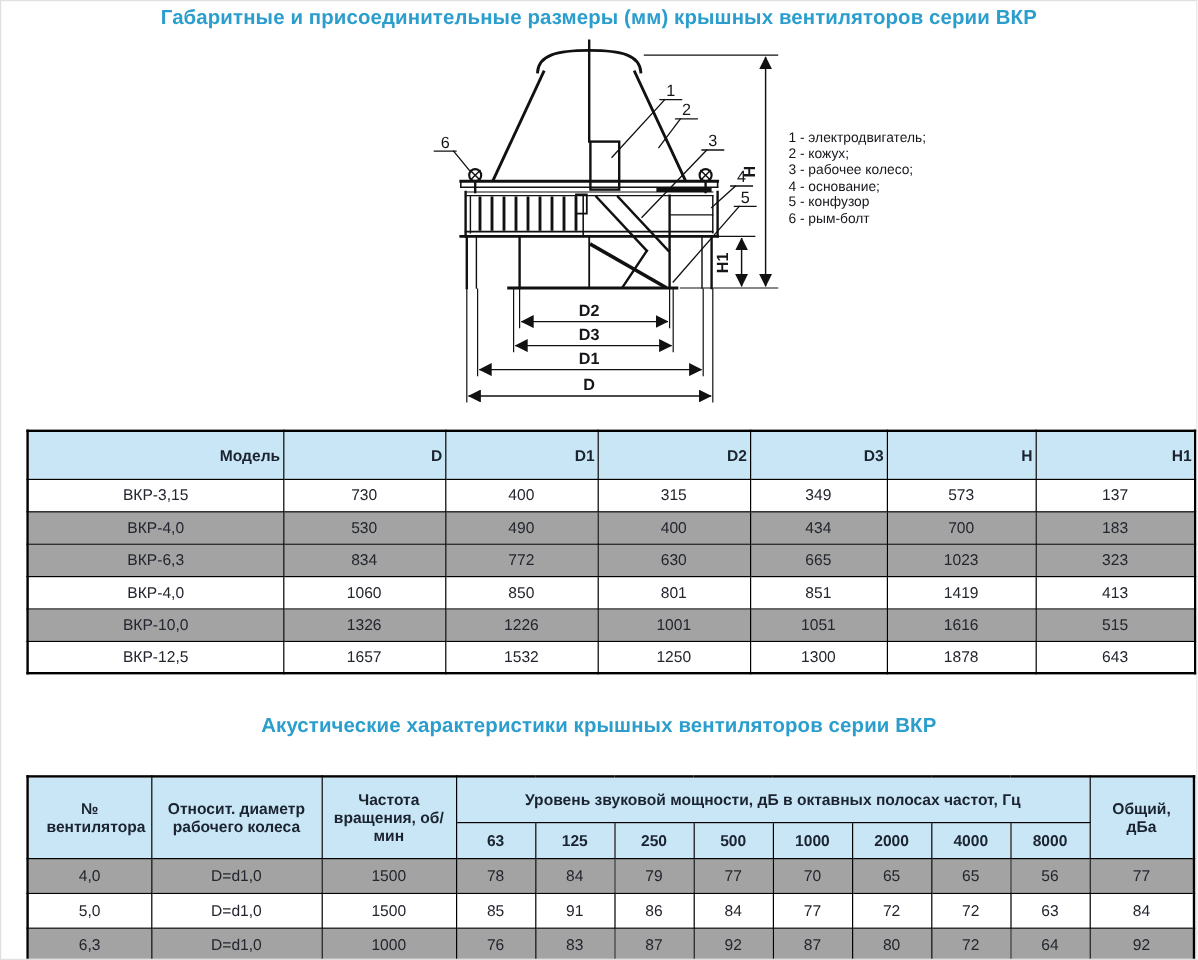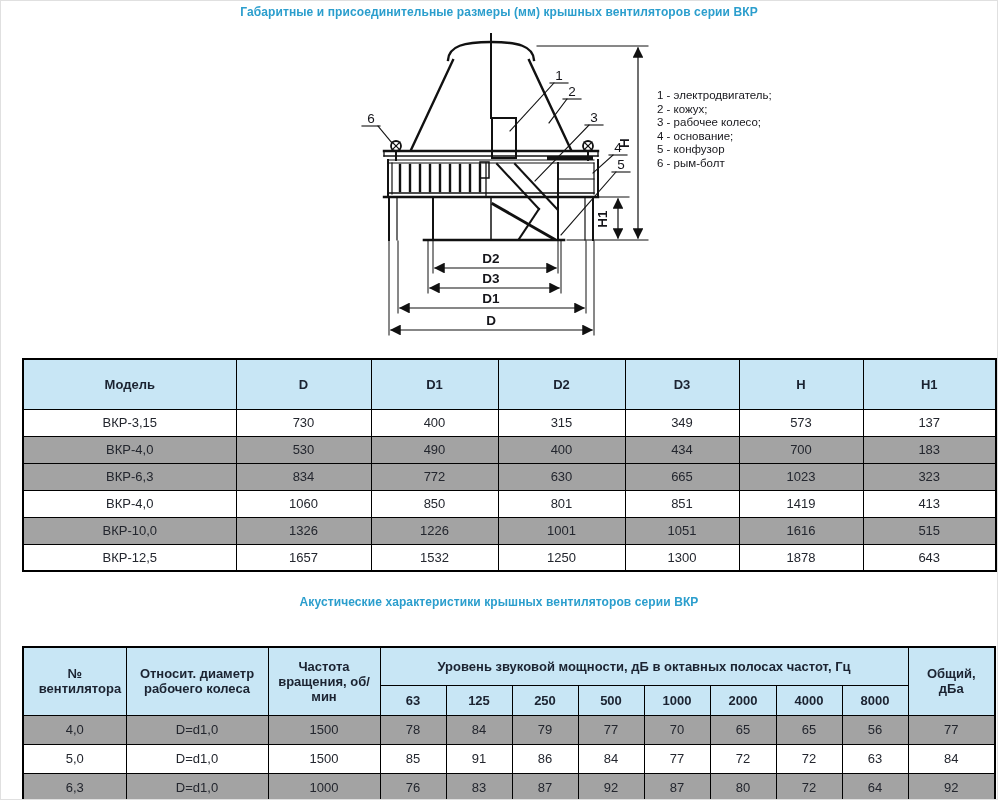--- a/index.html
+++ b/index.html
@@ -4,37 +4,37 @@
 <style>
   * { margin:0; padding:0; box-sizing:border-box; }
   html,body { background:#ffffff; }
   .page {
     position:relative; width:998px; height:800px; overflow:hidden;
     background:#ffffff; border:1px solid #e0e0e0;
     font-family:"Liberation Sans","DejaVu Sans",sans-serif; color:#20232b;
   }
   .title {
     position:absolute; left:0; width:100%; text-align:center;
-    font-size:12px; font-weight:bold; color:#2b9ecd; letter-spacing:0.1px;
+    font-size:17px; font-weight:bold; color:#2b9ecd; letter-spacing:0.1px;
   }
   .title1 { top:4px; }
   .title2 { top:594px; }
 
   .diagram-svg { position:absolute; left:0; top:0; }
 
-  .legend { position:absolute; left:656px; top:88px; font-size:11.5px; line-height:13.6px; color:#17171c; white-space:nowrap; }
+  .legend { position:absolute; left:656px; top:108px; font-size:11.5px; line-height:13.6px; color:#17171c; white-space:nowrap; }
 
   table { position:absolute; border-collapse:collapse; table-layout:fixed; background:#fff; border:2px solid #000; }
   th,td { border:1px solid #000; text-align:center; vertical-align:middle; font-size:13px; padding:1px 2px; overflow:hidden; }
   th { background:#c8e6f5; font-weight:bold; color:#1b2331; }
   td { color:#23262e; }
   tr.alt td { background:#a3a3a3; }
 
   #dim-table { left:21px; top:357px; width:973px; }
-  #dim-table th { height:50px; }
+  #dim-table th { height:40px;text-align:right; }
   #dim-table td { height:27px; }
 
   #ac-table { left:21px; top:645px; width:972px; }
   #ac-table tr.h1 th { height:38px; }
   #ac-table tr.h2 th { height:30px; }
   #ac-table td { height:29px; }
   .wrap70 { display:inline-block; max-width:72px; }
   .wrap55 { display:inline-block; max-width:55px; }
 </style>
 </head>

